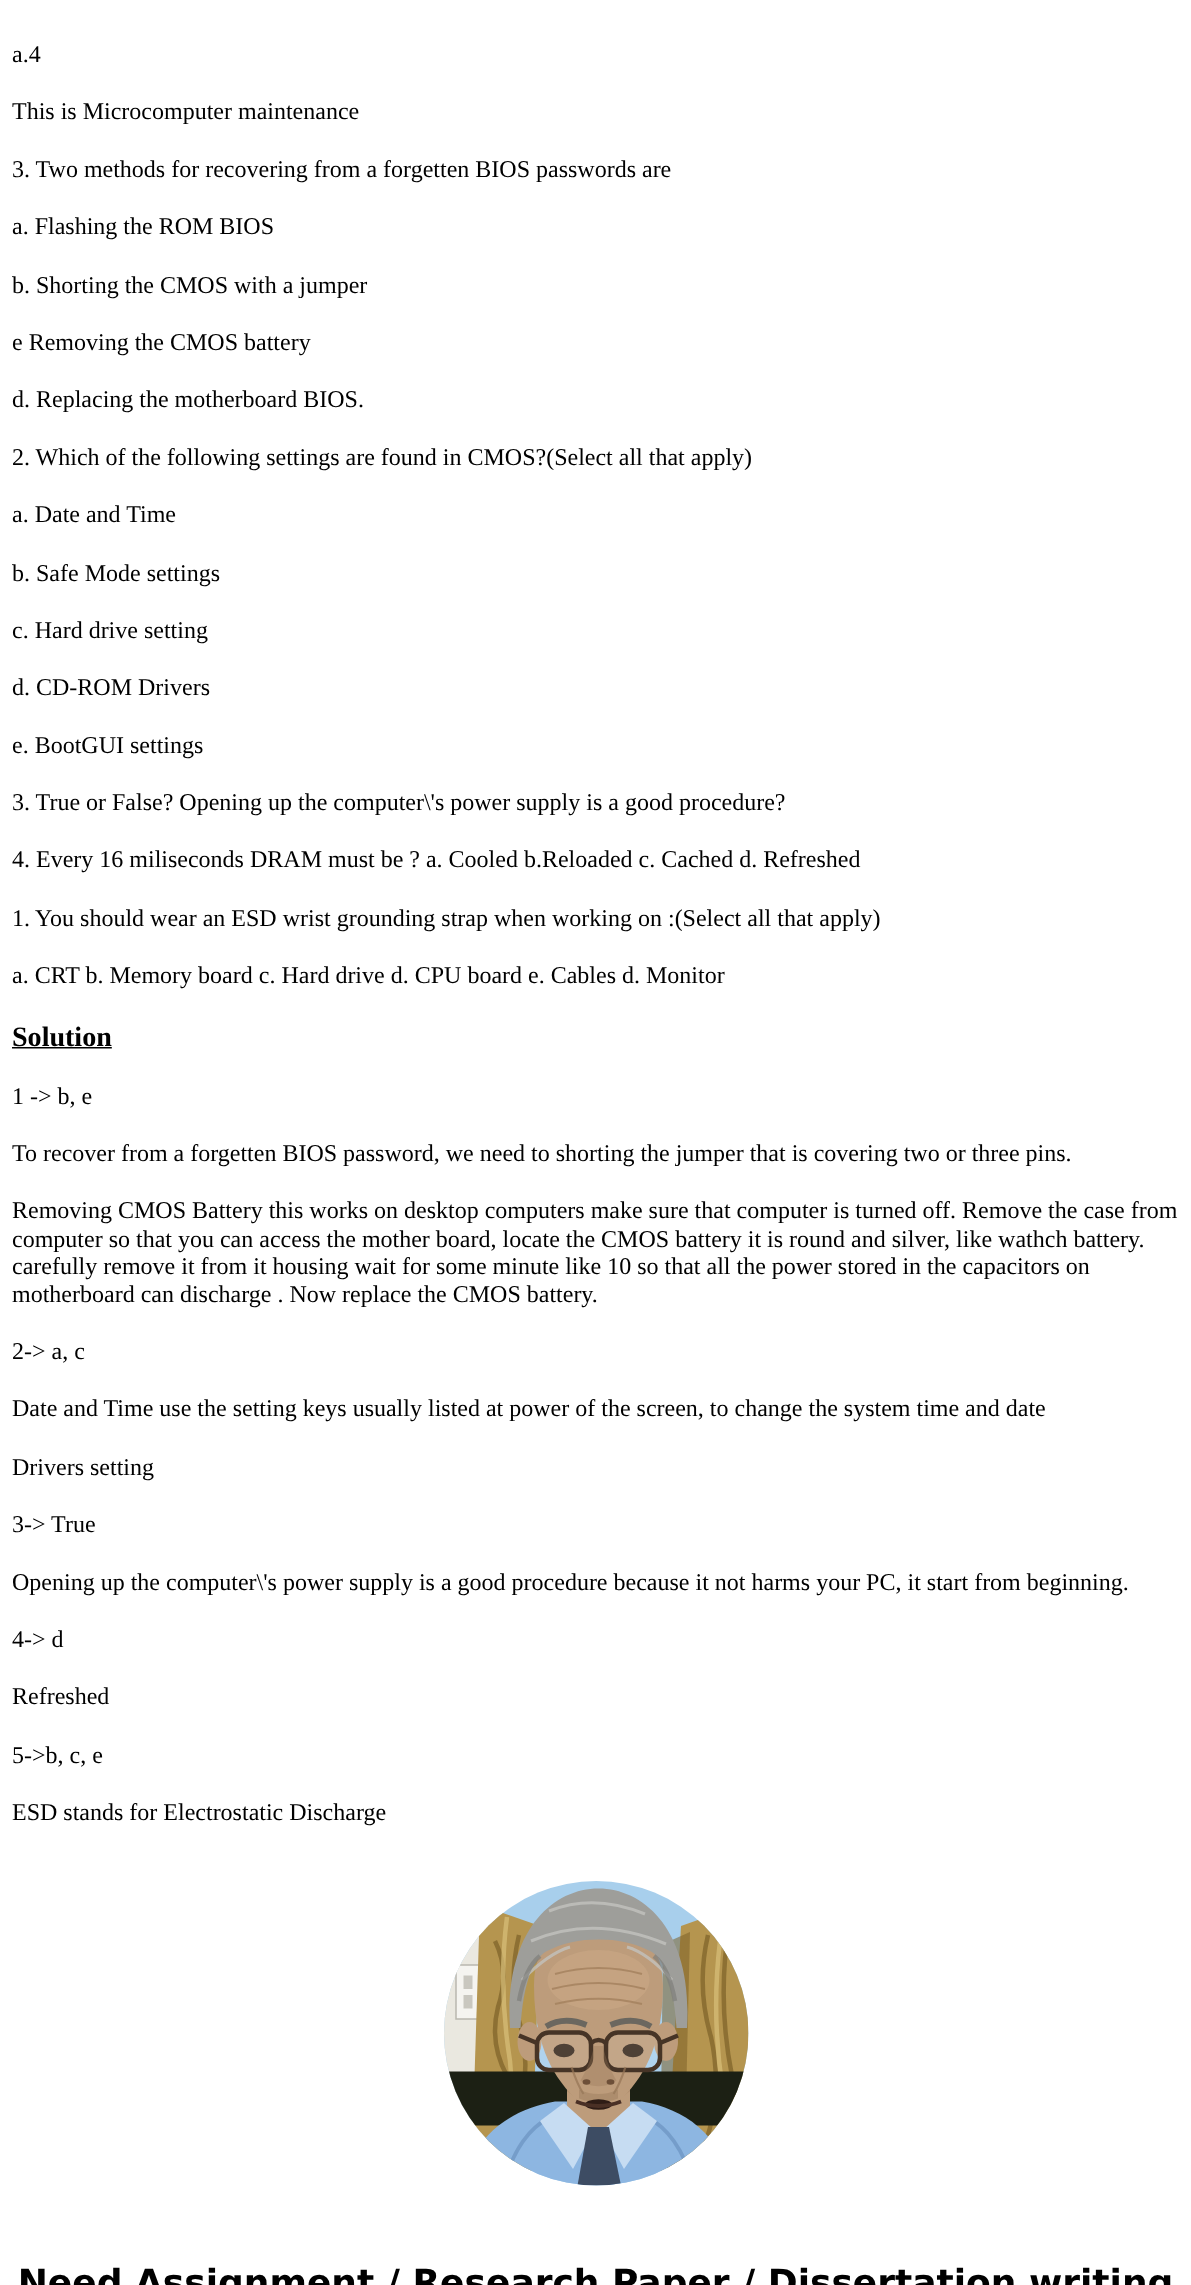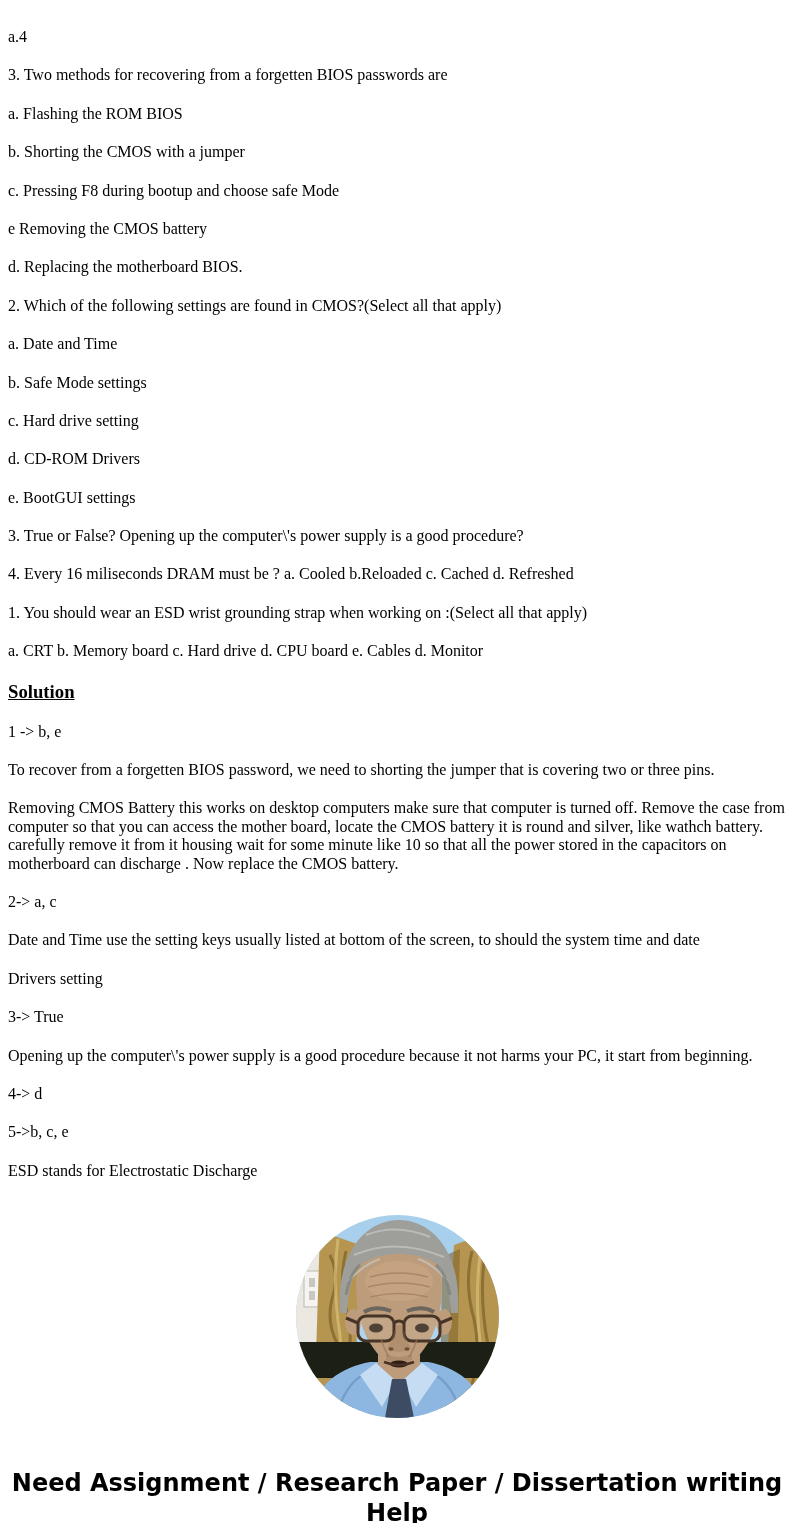--- a/index.html
+++ b/index.html
@@ -37,24 +37,24 @@
     color: #000000;
   }
   .bottom-space { height: 22px; }
 </style>
 </head>
 <body>
 
 <div>
 
 <p class="doc-line">a.4</p>
+    <p class="doc-line">This is Microcomputer maintenance</p>
     <p class="doc-line">3. Two methods for recovering from a forgetten BIOS passwords are</p>
     <p class="doc-line">a. Flashing the ROM BIOS</p>
     <p class="doc-line">b. Shorting the CMOS with a jumper</p>
-    <p class="doc-line">c. Pressing F8 during bootup and choose safe Mode</p>
     <p class="doc-line">e Removing the CMOS battery</p>
     <p class="doc-line">d. Replacing the motherboard BIOS.</p>
     <p class="doc-line">2. Which of the following settings are found in CMOS?(Select all that apply)</p>
     <p class="doc-line">a. Date and Time</p>
     <p class="doc-line">b. Safe Mode settings</p>
     <p class="doc-line">c. Hard drive setting</p>
     <p class="doc-line">d. CD-ROM Drivers</p>
     <p class="doc-line">e. BootGUI settings</p>
     <p class="doc-line">3. True or False? Opening up the computer\'s power supply is a good procedure?</p>
     <p class="doc-line">4. Every 16 miliseconds DRAM must be ? a. Cooled b.Reloaded c. Cached d. Refreshed</p>
@@ -63,25 +63,26 @@
   </div>
 
 <h3 class="solution-heading">Solution</h3>
 
 <div>
 
 <p class="doc-line">1 -&gt; b, e</p>
     <p class="doc-line">To recover from a forgetten BIOS password, we need to shorting the jumper that is covering two or three pins.</p>
     <p class="doc-line">Removing CMOS Battery this works on desktop computers make sure that computer is turned off. Remove the case from computer so that you can access the mother board, locate the CMOS battery it is round and silver, like wathch battery. carefully remove it from it housing wait for some minute like 10 so that all the power stored in the capacitors on motherboard can discharge . Now replace the CMOS battery.</p>
     <p class="doc-line">2-&gt; a, c</p>
-    <p class="doc-line">Date and Time use the setting keys usually listed at bottom of the screen, to should the system time and date</p>
+    <p class="doc-line">Date and Time use the setting keys usually listed at power of the screen, to change the system time and date</p>
     <p class="doc-line">Drivers setting</p>
     <p class="doc-line">3-&gt; True</p>
     <p class="doc-line">Opening up the computer\'s power supply is a good procedure because it not harms your PC, it start from beginning.</p>
     <p class="doc-line">4-&gt; d</p>
+    <p class="doc-line">Refreshed</p>
     <p class="doc-line">5-&gt;b, c, e</p>
     <p class="doc-line">ESD stands for Electrostatic Discharge</p>
   </div>
 
 <div class="avatar-wrap">
   <svg width="203" height="203" viewBox="0 0 203 203" xmlns="http://www.w3.org/2000/svg">
     <defs>
       <clipPath id="avclip">
           <circle cx="101.5" cy="101.5" r="101.5"></circle>
         </clipPath>

